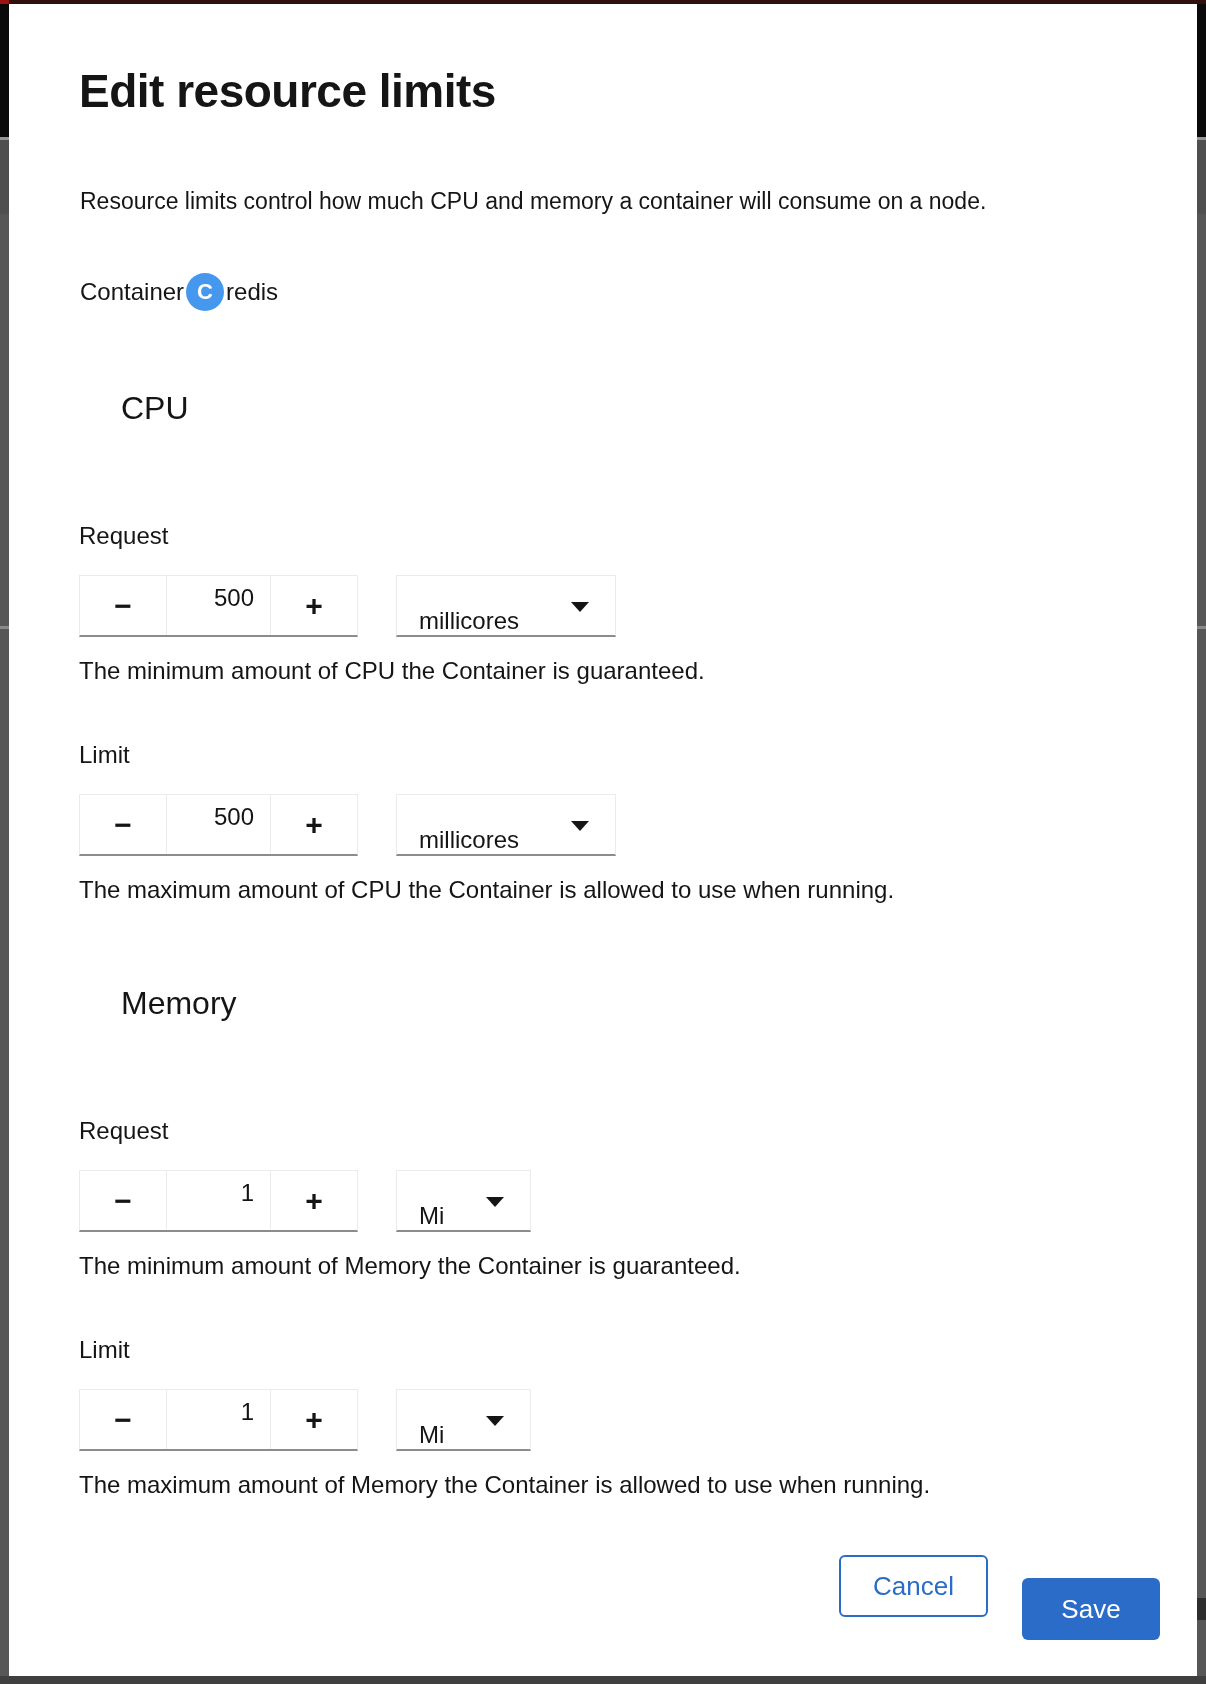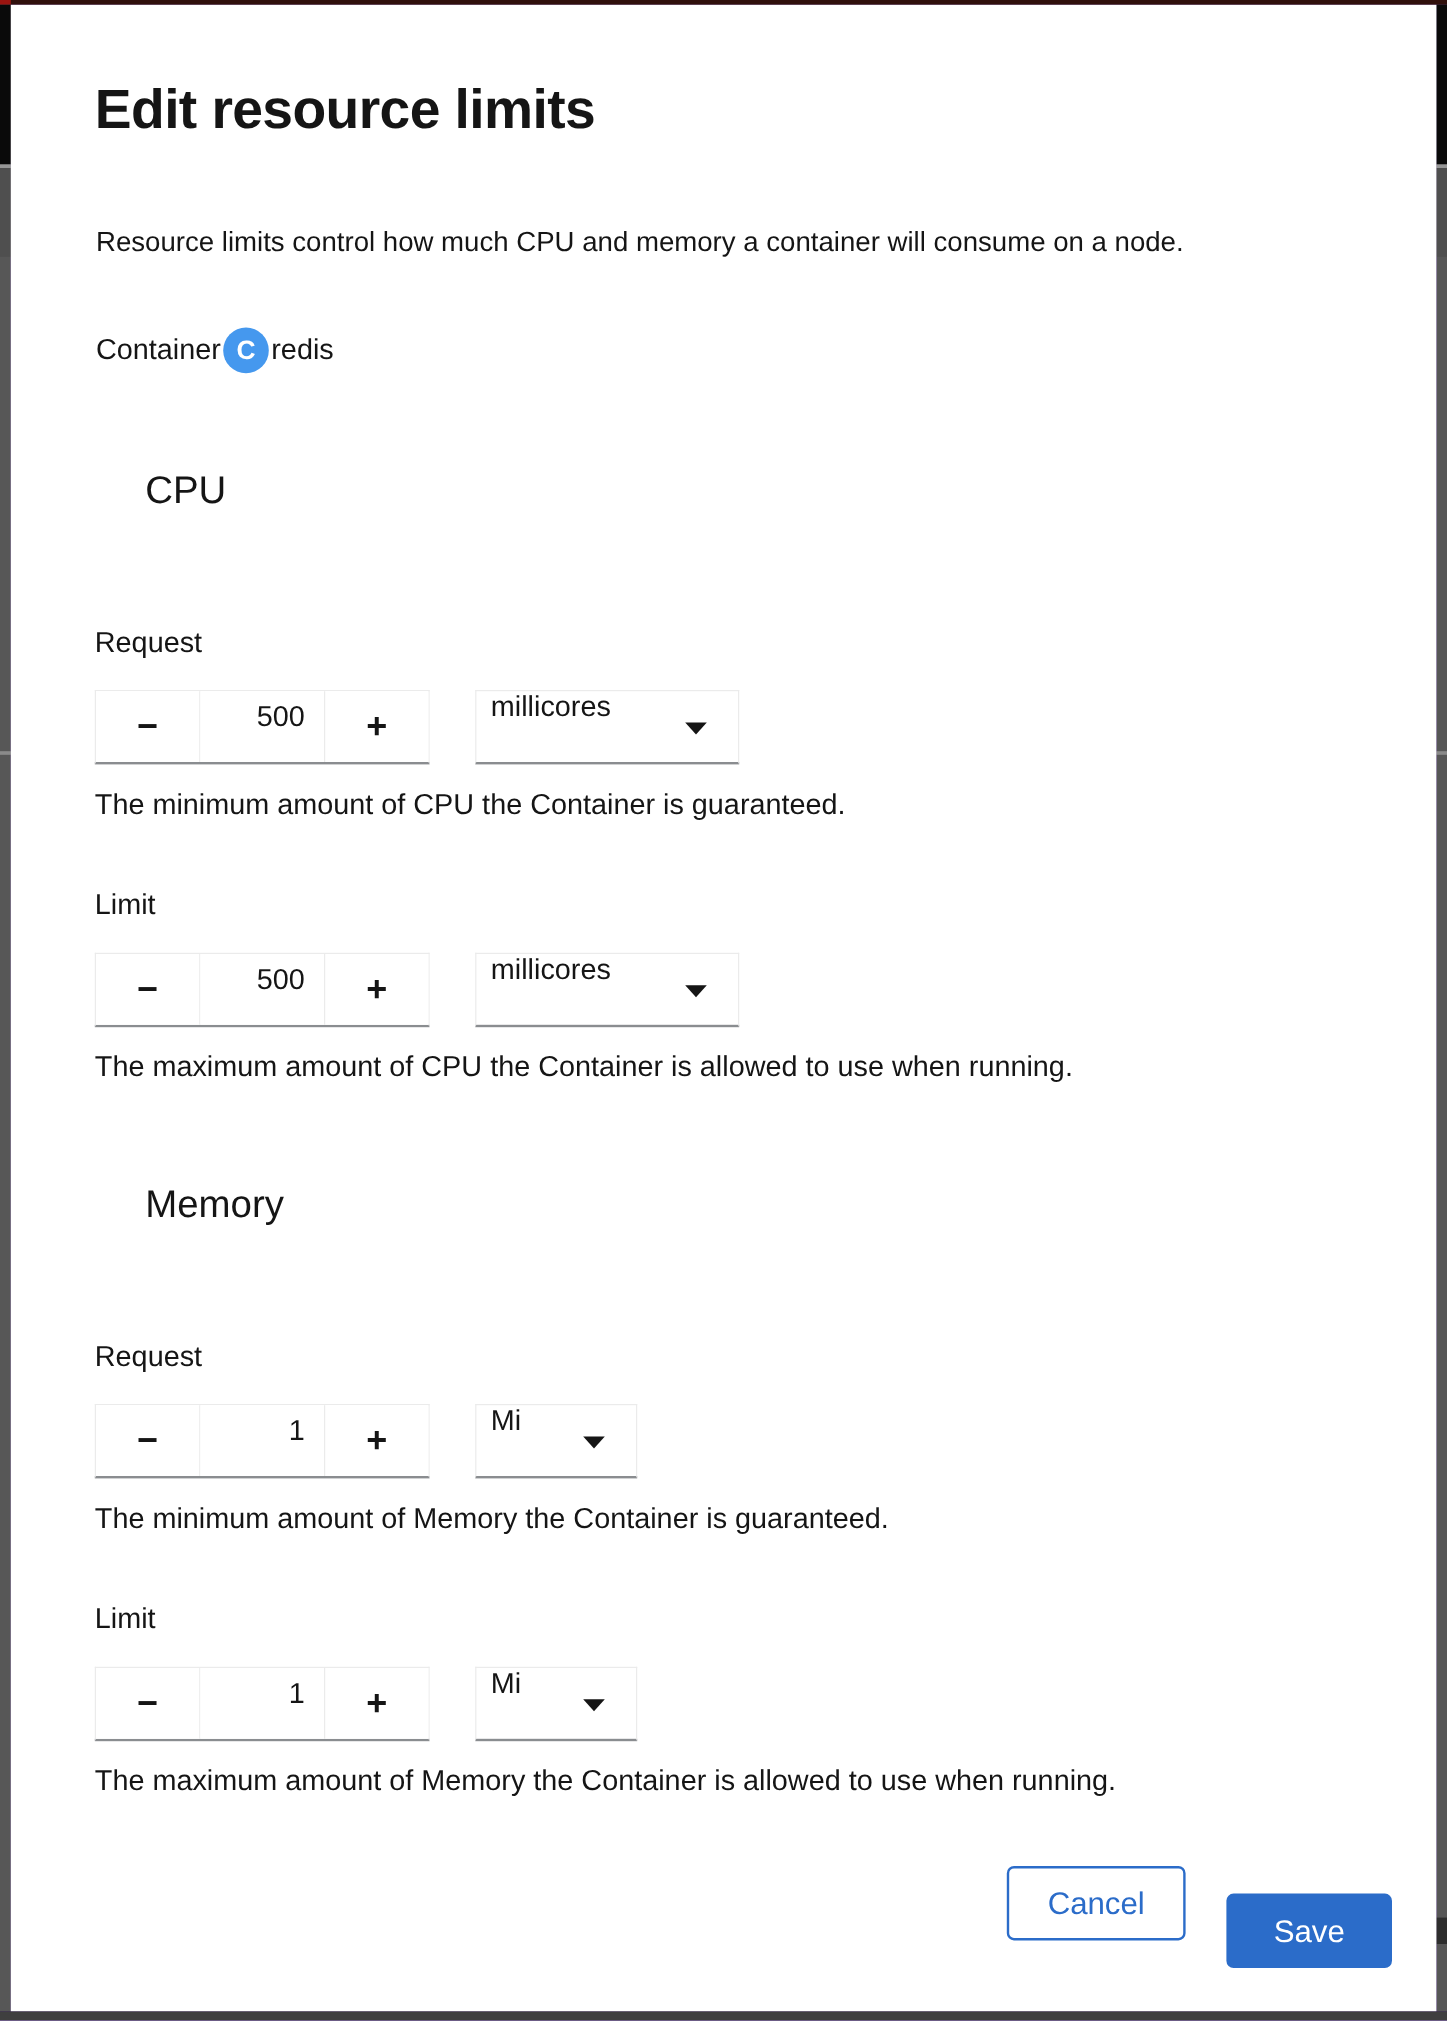--- a/index.html
+++ b/index.html
@@ -1,18 +1,18 @@
 <!DOCTYPE html>
 <html style="--accent-blue: #2b6cc9; --badge-blue: #4598ee; --input-side-border: #ebebeb; --input-bottom-border: #8a8d90;"><head>
 <meta charset="utf-8">
 <style>
   html,body{margin:0;padding:0;background:#ffffff;}
   *{box-sizing:border-box;}
   body{font-family:"Liberation Sans","DejaVu Sans",sans-serif;color:#151515;}
-  .page{position:relative;width:1206px;height:1684px;background:#4c1d95;overflow:hidden;}
+  .page{position:relative;width:1206px;height:1684px;background:#fef9c3;overflow:hidden;}
 
   
   .topbar{position:absolute;left:0;top:0;width:1206px;height:4px;background:#30100c;}
   .topbar-accent{position:absolute;left:0;top:0;width:9px;height:4px;background:#9c1410;}
   .sidecol{position:absolute;top:4px;width:9px;height:1672px;background:#575757;}
   .sidecol.left{left:0;}
   .sidecol.right{left:1197px;}
   .sidecol .navblock{position:absolute;left:0;top:0;width:9px;height:133px;background:#0a0a0a;}
   .sidecol .line1{position:absolute;left:0;top:133px;width:9px;height:3px;background:#979797;}
   .sidecol .seg{position:absolute;left:0;top:136px;width:9px;height:74px;background:#4f4f4f;}
@@ -40,21 +40,21 @@
   .stepper{display:flex;height:62px;border:1px solid var(--input-side-border,#ebebeb);
            border-bottom:2px solid var(--input-bottom-border,#8a8d90);background:#fff;}
   .step-btn{width:87px;height:100%;background:#fff;border:none;border-right:1px solid var(--input-side-border,#ebebeb);
             font-size:30px;font-weight:700;color:#151515;cursor:pointer;line-height:1;
             font-family:"Liberation Sans","DejaVu Sans",sans-serif;padding:0;}
   .step-btn.plus{border-right:none;border-left:1px solid var(--input-side-border,#ebebeb);}
   .step-value{width:103px;height:100%;border:none;outline:none;font-size:24px;color:#151515;
               text-align:right;padding:0 16px 16px 4px;font-family:"Liberation Sans","DejaVu Sans",sans-serif;}
   .dropdown{position:relative;height:62px;border:1px solid var(--input-side-border,#ebebeb);
             border-bottom:2px solid var(--input-bottom-border,#8a8d90);background:#fff;
-            display:flex;align-items:flex-start;padding-left:12px;font-size:24px;color:#151515;cursor:pointer;}
+            display:flex;align-items:flex-end;padding-left:22px;font-size:24px;color:#151515;cursor:pointer;}
   .dd-wide{width:220px;}
   .dd-narrow{width:135px;}
   .caret{position:absolute;right:26px;top:50%;margin-top:-4px;width:0;height:0;
          border-left:9px solid transparent;border-right:9px solid transparent;
          border-top:10px solid #151515;}
 
   .actions{left:830px;top:1551px;display:flex;gap:34px;}
   .btn{height:62px;border-radius:6px;font-size:26px;display:flex;align-items:center;justify-content:center;
        cursor:pointer;font-family:"Liberation Sans","DejaVu Sans",sans-serif;}
   .btn-cancel{width:149px;background:#fff;border:2px solid var(--accent-blue,#2b6cc9);color:var(--accent-blue,#2b6cc9);text-align:center;}

